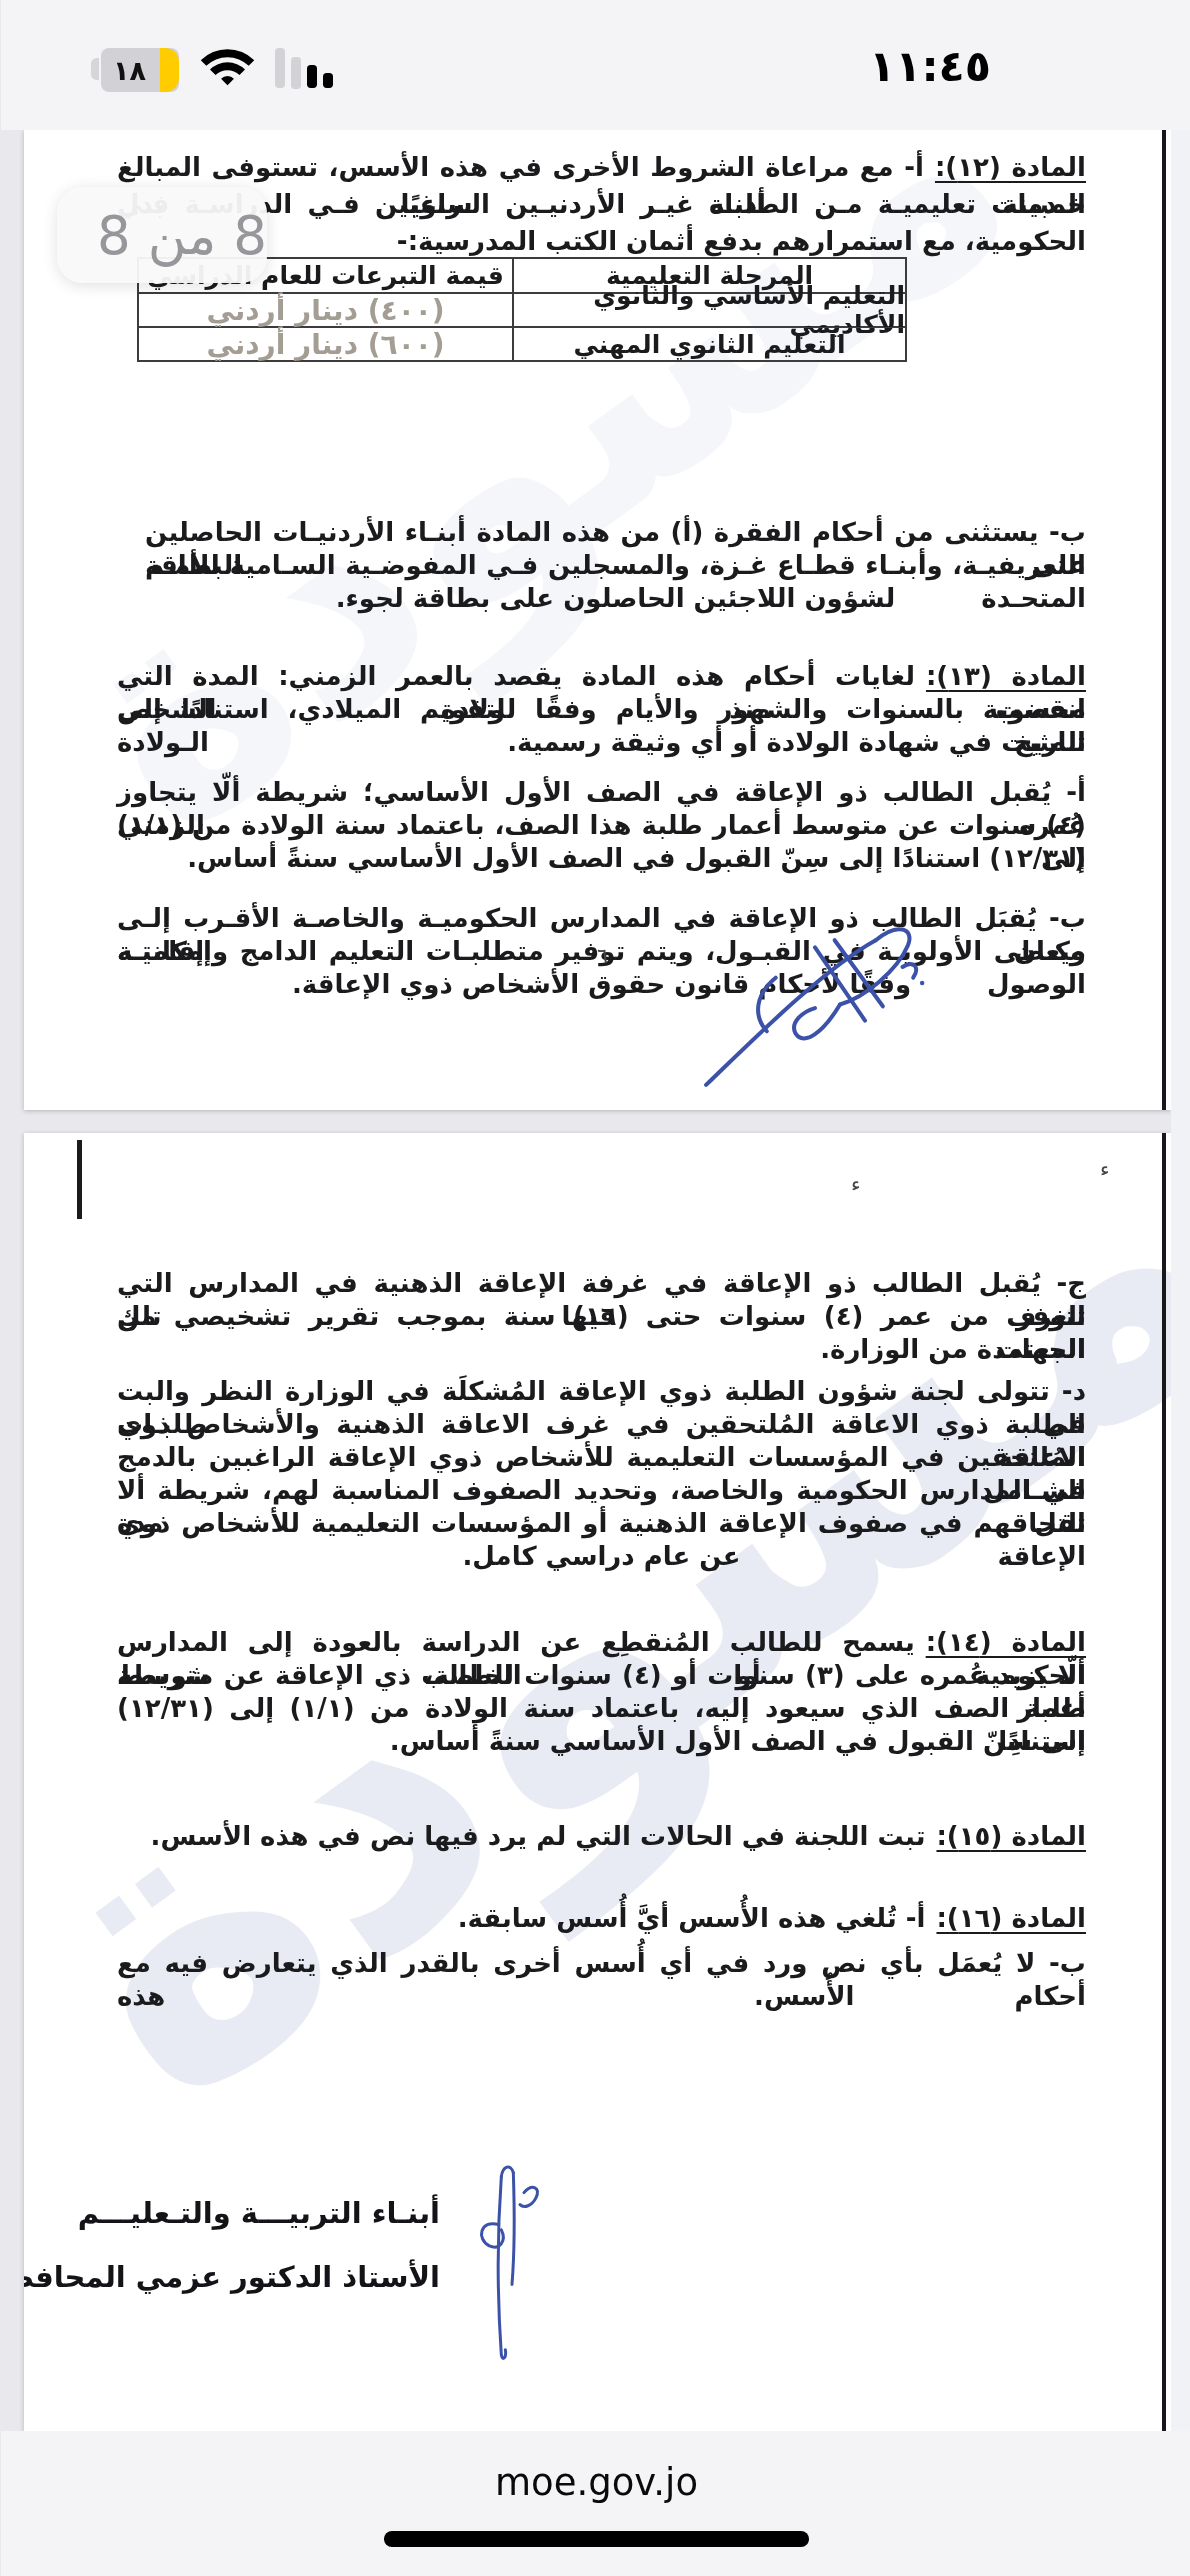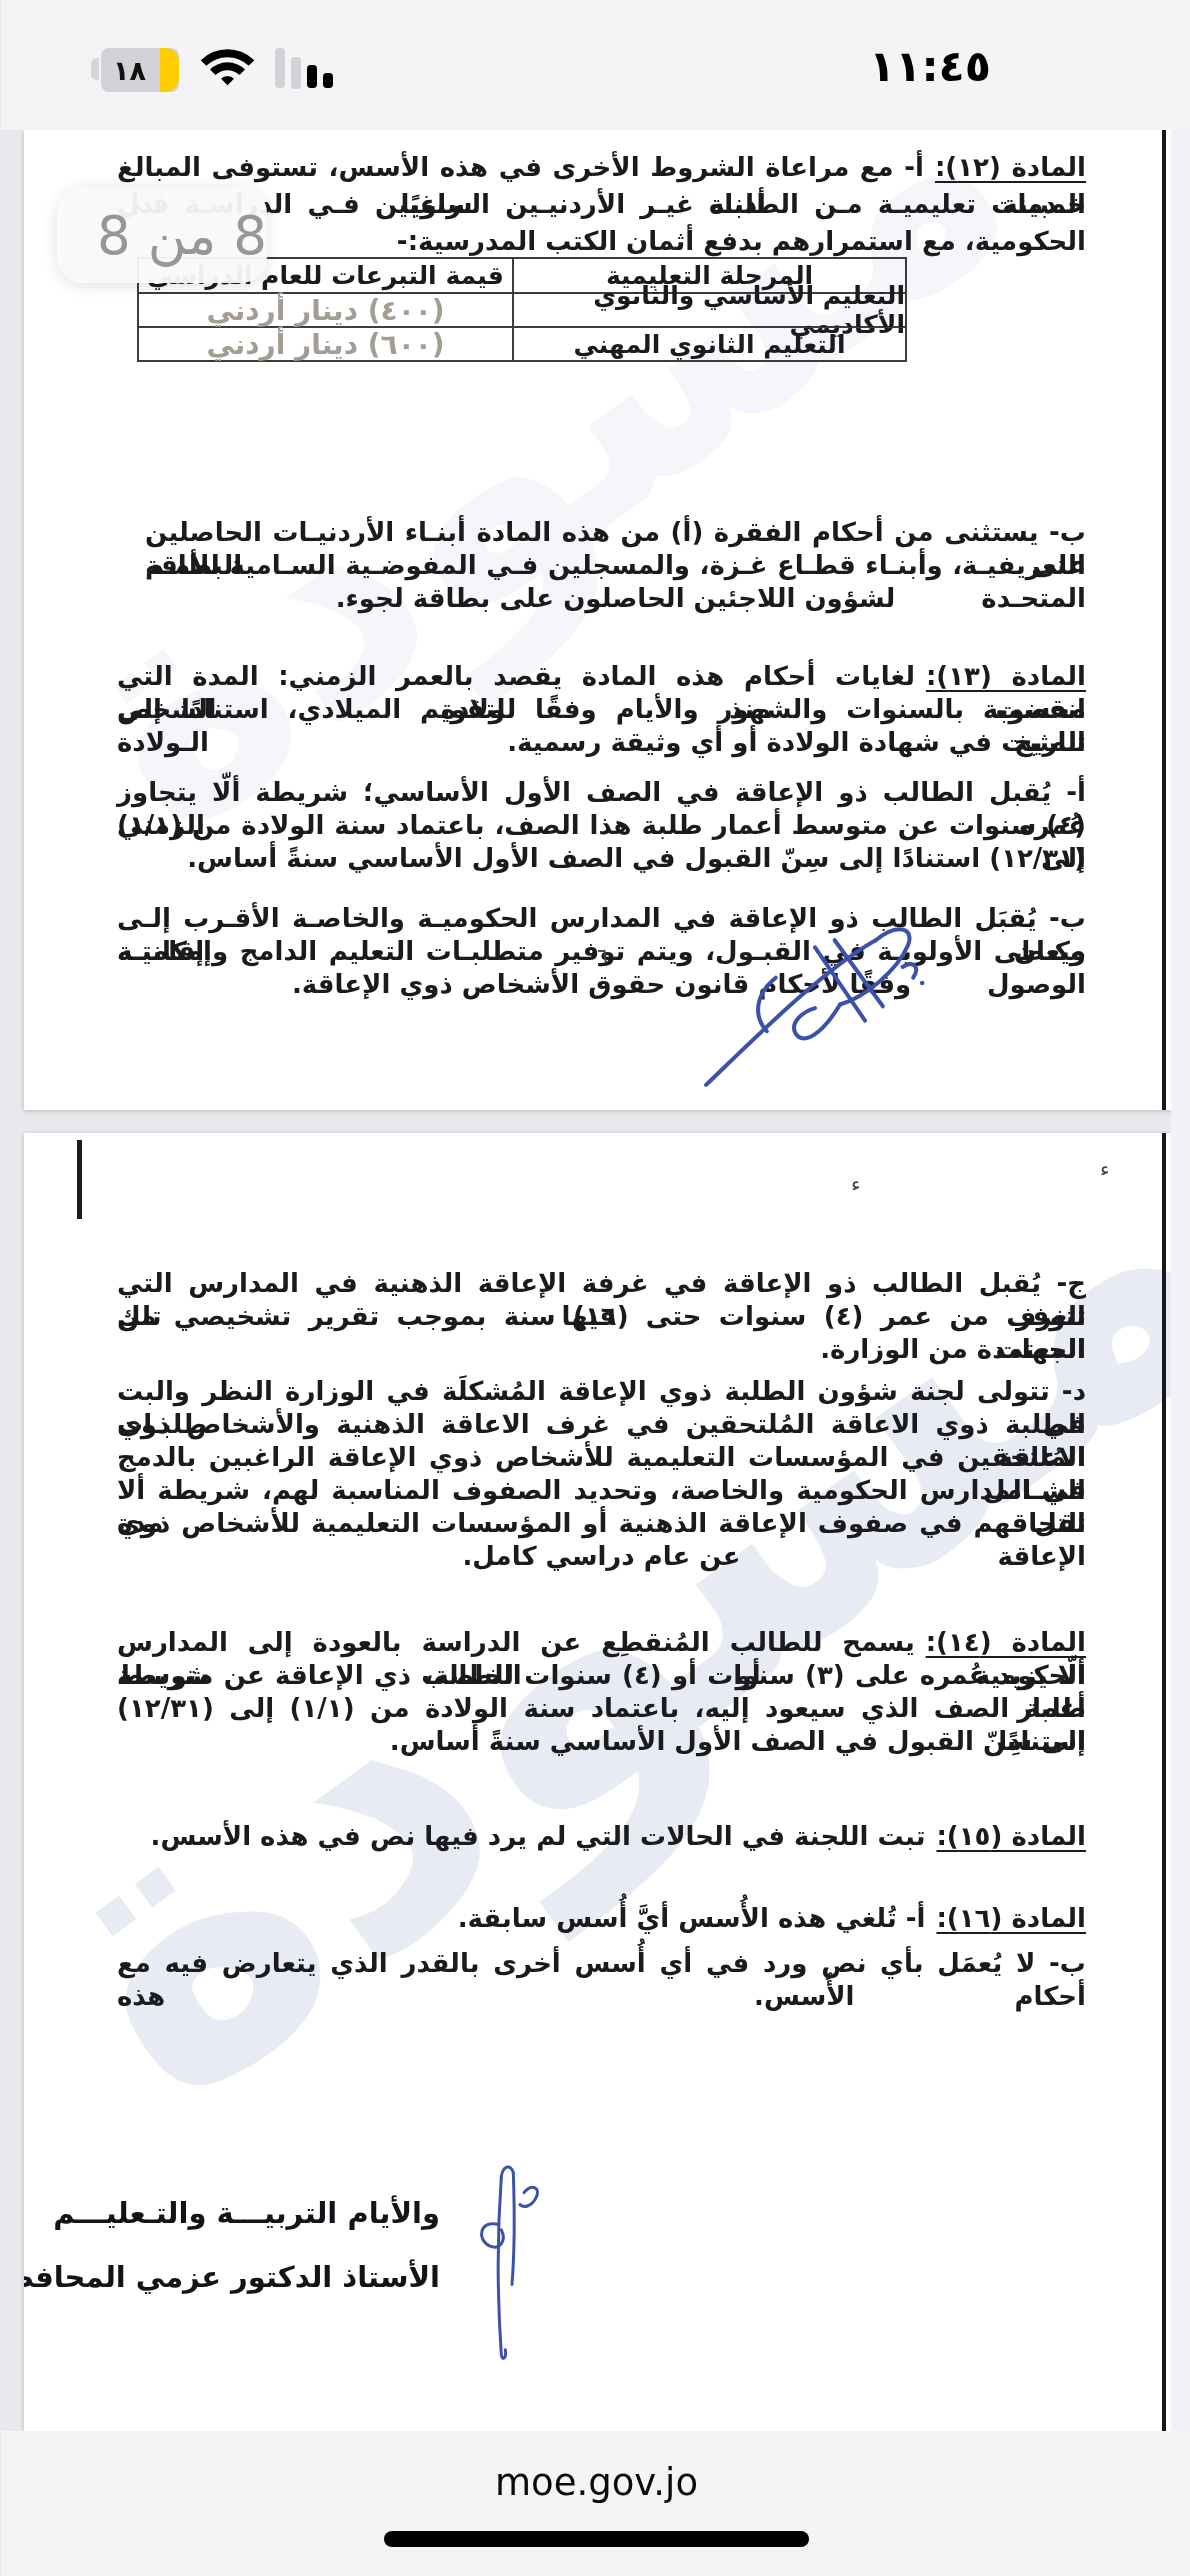--- a/index.html
+++ b/index.html
@@ -180,21 +180,21 @@
 
     <div class="para" style="top:769px;">
       <div class="ln r"><span class="lbl">المادة (١٦):</span><span>أ- تُلغي هذه الأُسس أيَّ أُسس سابقة.</span></div>
     </div>
 
     <div class="para" style="top:814px;">
       <div class="ln j">ب- لا يُعمَل بأي نص ورد في أي أُسس أخرى بالقدر الذي يتعارض فيه مع أحكام هذه</div>
       <div class="ln r" style="margin-left:0;padding-left:0;margin-right:-18.5px;padding-right:0;text-align:right;direction:rtl;"><span style="margin-right:250px;">الأُسس.</span></div>
     </div>
 
-    <div class="minister-line" style="top:1063px;">والأيام التربيـــة والتـعليـــم</div>
+    <div class="minister-line" style="top:1063px;">أبنـاء التربيـــة والتـعليـــم</div>
     <div class="minister-line" style="top:1127px;">الأستاذ الدكتور عزمي المحافظة</div>
 
     <svg class="sig" style="left:415px;top:1025px;" width="130" height="213" viewBox="0 0 140 320">
       <g fill="none" stroke="#3b52a8" stroke-width="4.5" stroke-linecap="round">
         <path d="M66,28 C60,110 60,210 66,296 C68,306 74,300 72,288"></path>
         <path d="M84,22 C86,80 86,140 82,190"></path>
         <path d="M66,28 C68,12 80,8 84,22"></path>
         <path d="M62,100 C34,92 28,122 48,132 C64,139 74,124 66,108"></path>
         <path d="M100,52 C112,38 126,44 118,60 C112,72 100,76 94,70"></path>
       </g>

